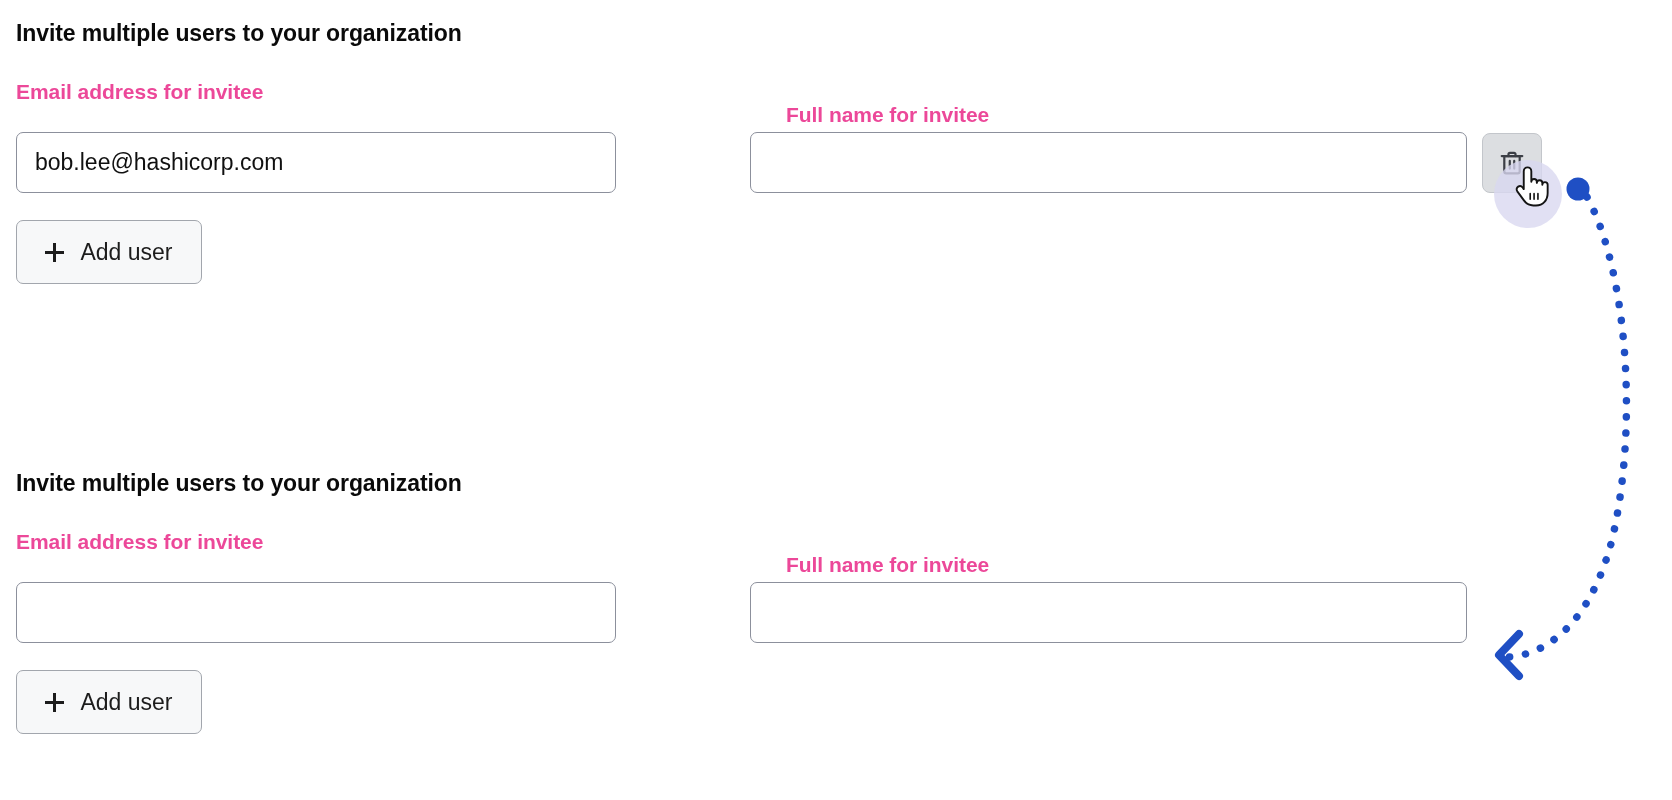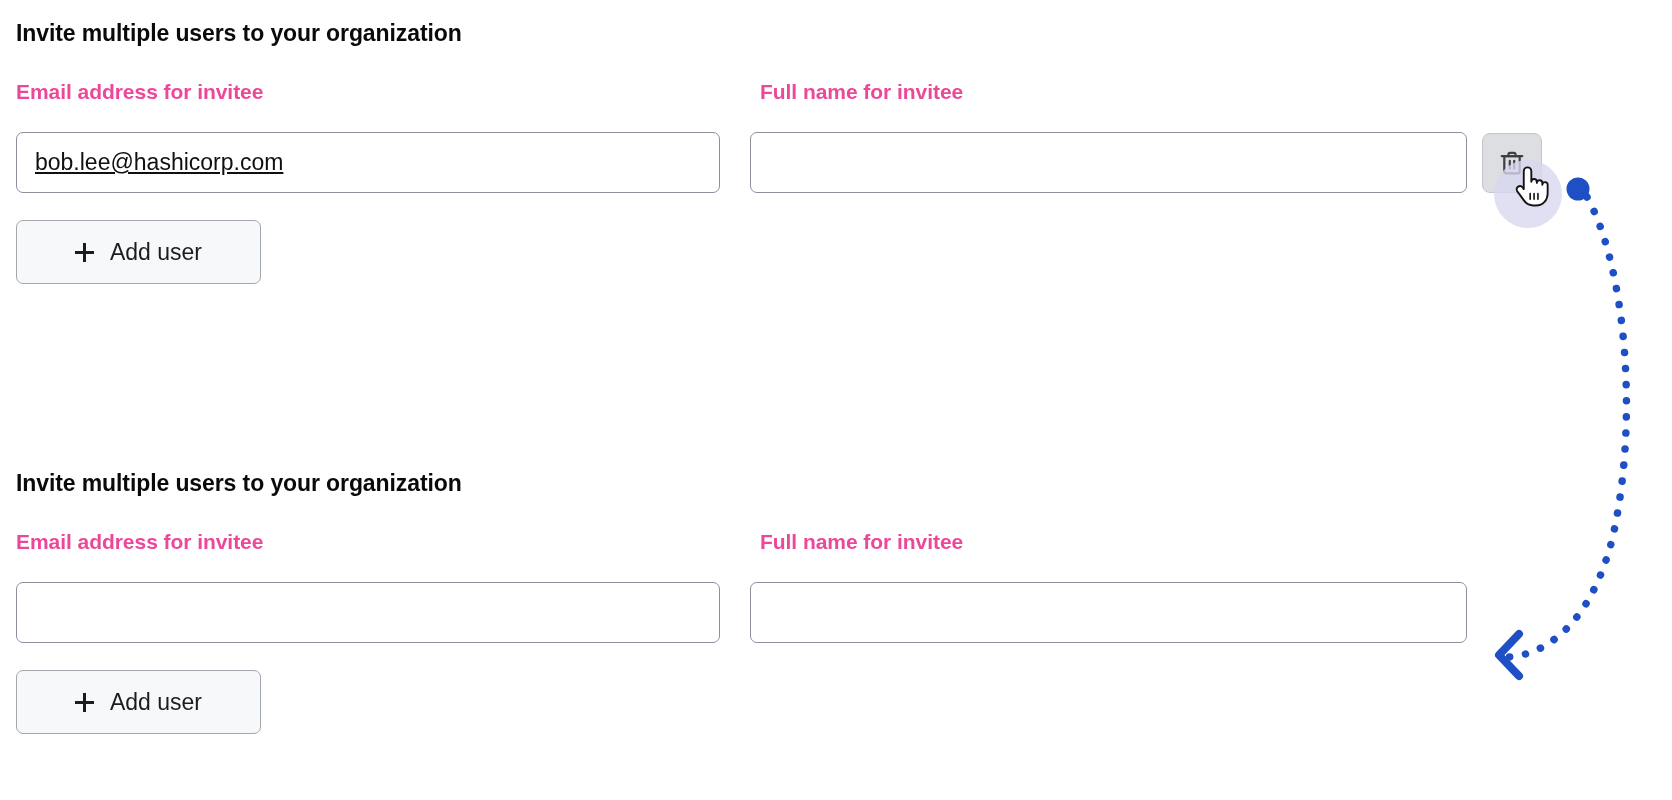--- a/index.html
+++ b/index.html
@@ -46,45 +46,45 @@
   .field-label {
     position: absolute;
     top: 80px;
     font-size: 21px;
     font-weight: 600;
     letter-spacing: -0.05px;
     color: #ec4899;
     white-space: nowrap;
   }
   .field-label.col-email { left: 16px; }
-  .field-label.col-name  { left: 760px; }
+  .field-label.col-name  { left: 786px; margin-top: 23px; }
 
   .text-input {
     position: absolute;
     top: 132px;
     height: 61px;
     box-sizing: border-box;
     background: #ffffff;
     border: 1.6px solid #8c909c;
     border-radius: 7px;
     font-family: "Liberation Sans", sans-serif;
     font-size: 23px;
     color: #101010;
     padding: 0 18px;
     outline: none;
   }
-  .text-input.col-email { left: 16px;  width: 704px; text-decoration: underline; }
+  .text-input.col-email { left: 16px;  width: 600px; }
   .text-input.col-name  { left: 750px; width: 717px; }
   .text-input::placeholder { color: #9aa0a6; }
 
   .add-user-btn {
     position: absolute;
     left: 16px;
     top: 220px;
-    width: 245px;
+    width: 186px;
     height: 64px;
     box-sizing: border-box;
     display: flex;
     align-items: center;
     justify-content: center;
     gap: 16px;
     background: #f7f8f9;
     border: 1.5px solid #a2a6ad;
     border-radius: 7px;
     font-family: "Liberation Sans", sans-serif;

